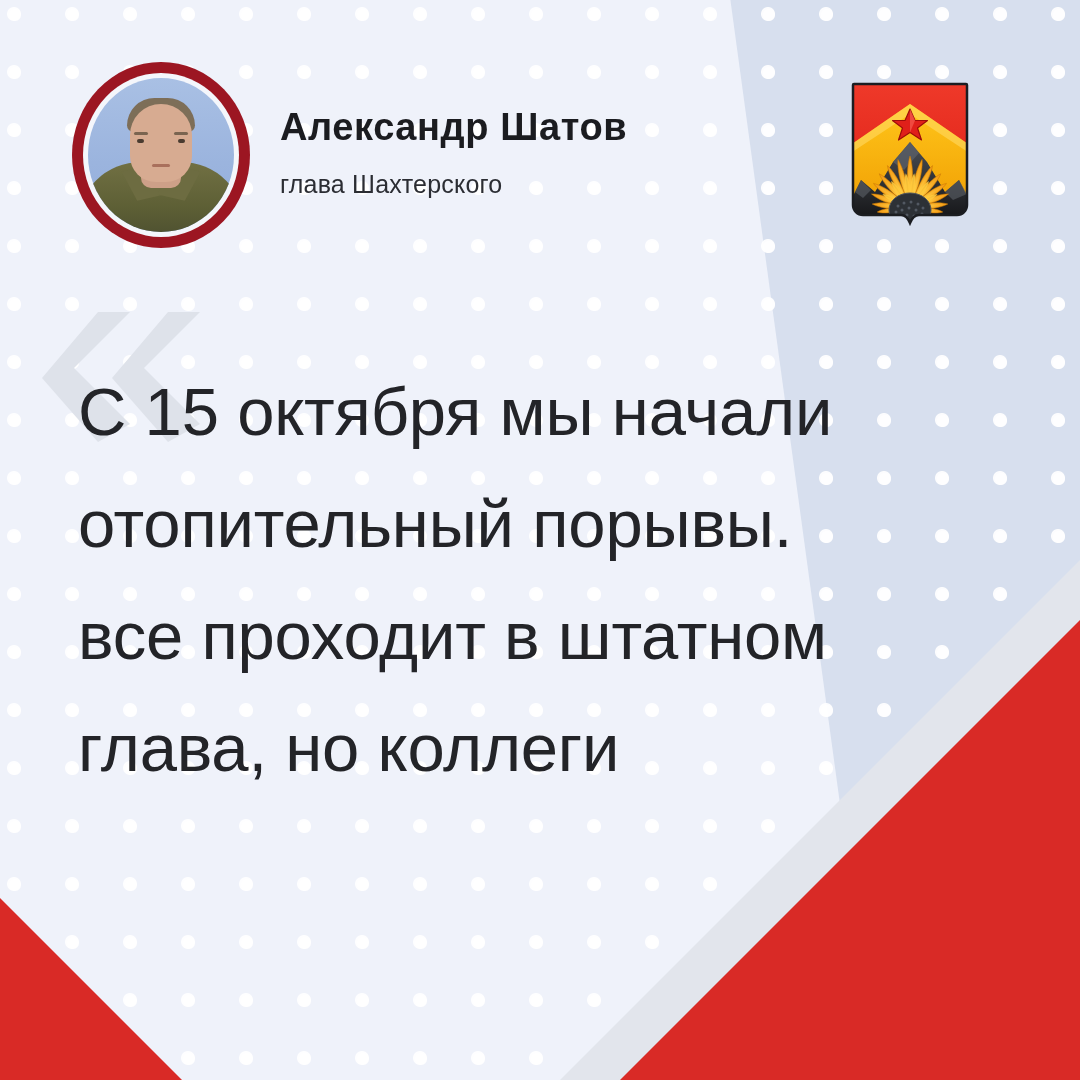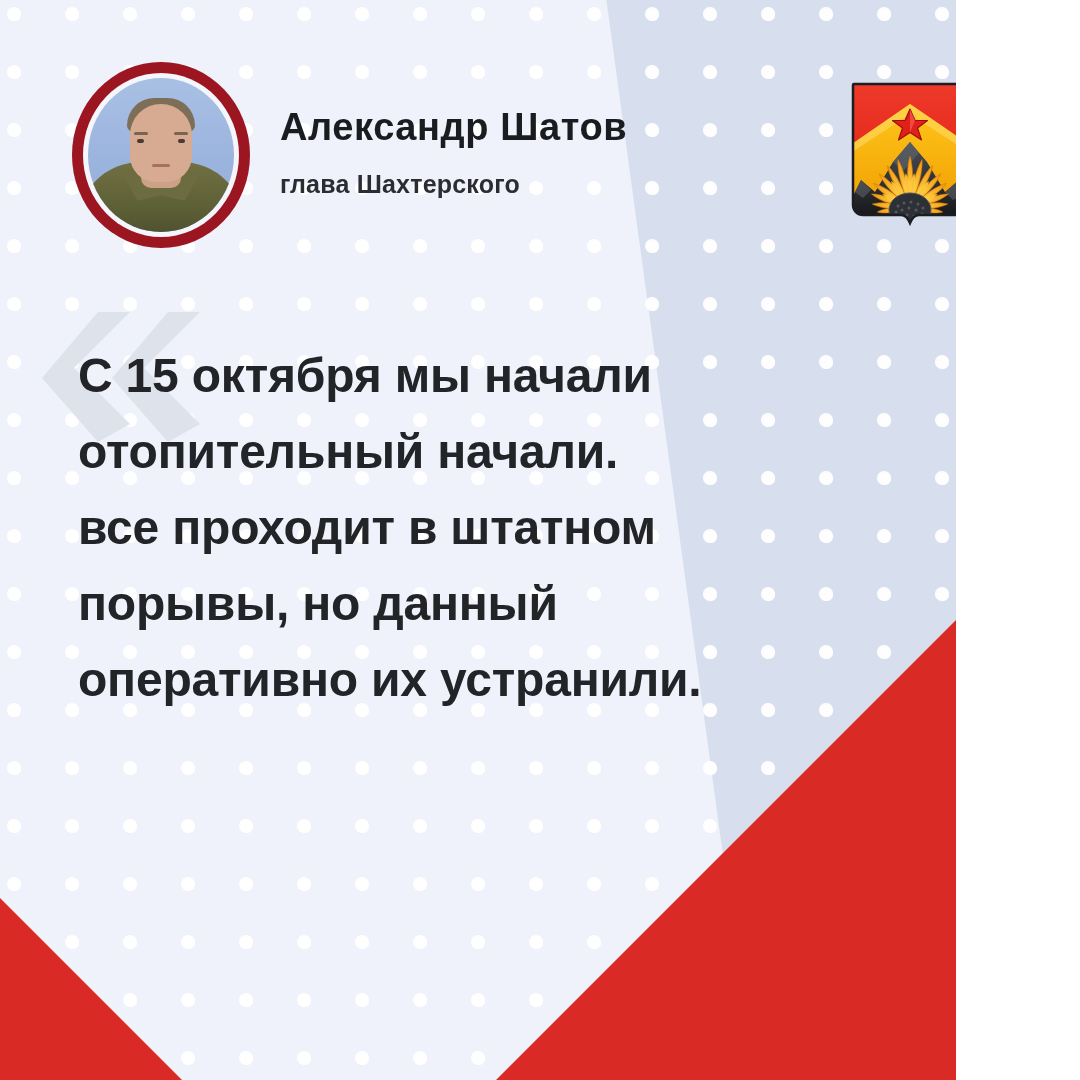--- a/index.html
+++ b/index.html
@@ -3,21 +3,21 @@
 <meta charset="utf-8">
 <title>Quote Card</title>
 <style>
   html, body {
     margin: 0;
     padding: 0;
     background: #ffffff;
   }
   #card {
     position: relative;
-    width: 956px;
+    width: 1080px;
     height: 1080px;
     overflow: hidden;
     font-family: "Liberation Sans", "DejaVu Sans", sans-serif;
     background: #22c55e;
   }
 
   
   .bg-base {
     position: absolute;
     inset: 0;
@@ -211,21 +211,21 @@
     font-size: 38px;
     font-weight: 700;
     color: #1b1c20;
     letter-spacing: 0.6px;
     line-height: 1.12;
     white-space: nowrap;
   }
   .who-role {
     margin-top: 20px;
     font-size: 25px;
-    font-weight: 700;
+    font-weight: 400;
     color: #2b2d33;
     line-height: 1.24;
     letter-spacing: 0.2px;
     white-space: nowrap;
   }
 
   
   .emblem {
     position: absolute;
     left: 849px;
@@ -246,26 +246,27 @@
   .quote-mark svg { display: block; width: 100%; height: 100%; }
 
   
   .quote {
     position: absolute;
     left: 78px;
     top: 338px;
     width: 840px;
   }
   .quote-line {
-    font-size: 48px;
-    font-weight: 700;
+    font-size: 67px;
+    font-weight: 400;
     color: #232428;
     line-height: 76px;
     letter-spacing: -0.2px;
     white-space: nowrap;
+    margin-top: 36px;
   }
 </style>
 </head>
 <body>
 
 <div id="card">
 
   <div class="bg-base"></div>
   <div class="bg-blue-right"></div>
   <div class="bg-blue-topleft"></div>
@@ -443,19 +444,18 @@
     <svg viewBox="0 0 170 130" xmlns="http://www.w3.org/2000/svg">
       <g fill="#dee2ea">
         <path d="M60 0 L92 0 L36 56 L92 112 L60 130 L4 66 Z"></path>
         <path d="M130 0 L162 0 L106 56 L162 112 L130 130 L74 66 Z"></path>
       </g>
     </svg>
   </div>
 
   <div class="quote">
     <div class="quote-line">С 15 октября мы начали</div>
-    <div class="quote-line">отопительный начали.</div>
+    <div class="quote-line">отопительный порывы.</div>
     <div class="quote-line">все проходит в штатном</div>
-    <div class="quote-line">порывы, но данный</div>
-    <div class="quote-line">оперативно их устранили.</div>
+    <div class="quote-line">глава, но коллеги</div>
   </div>
 
 </div>
 
 </body></html>

